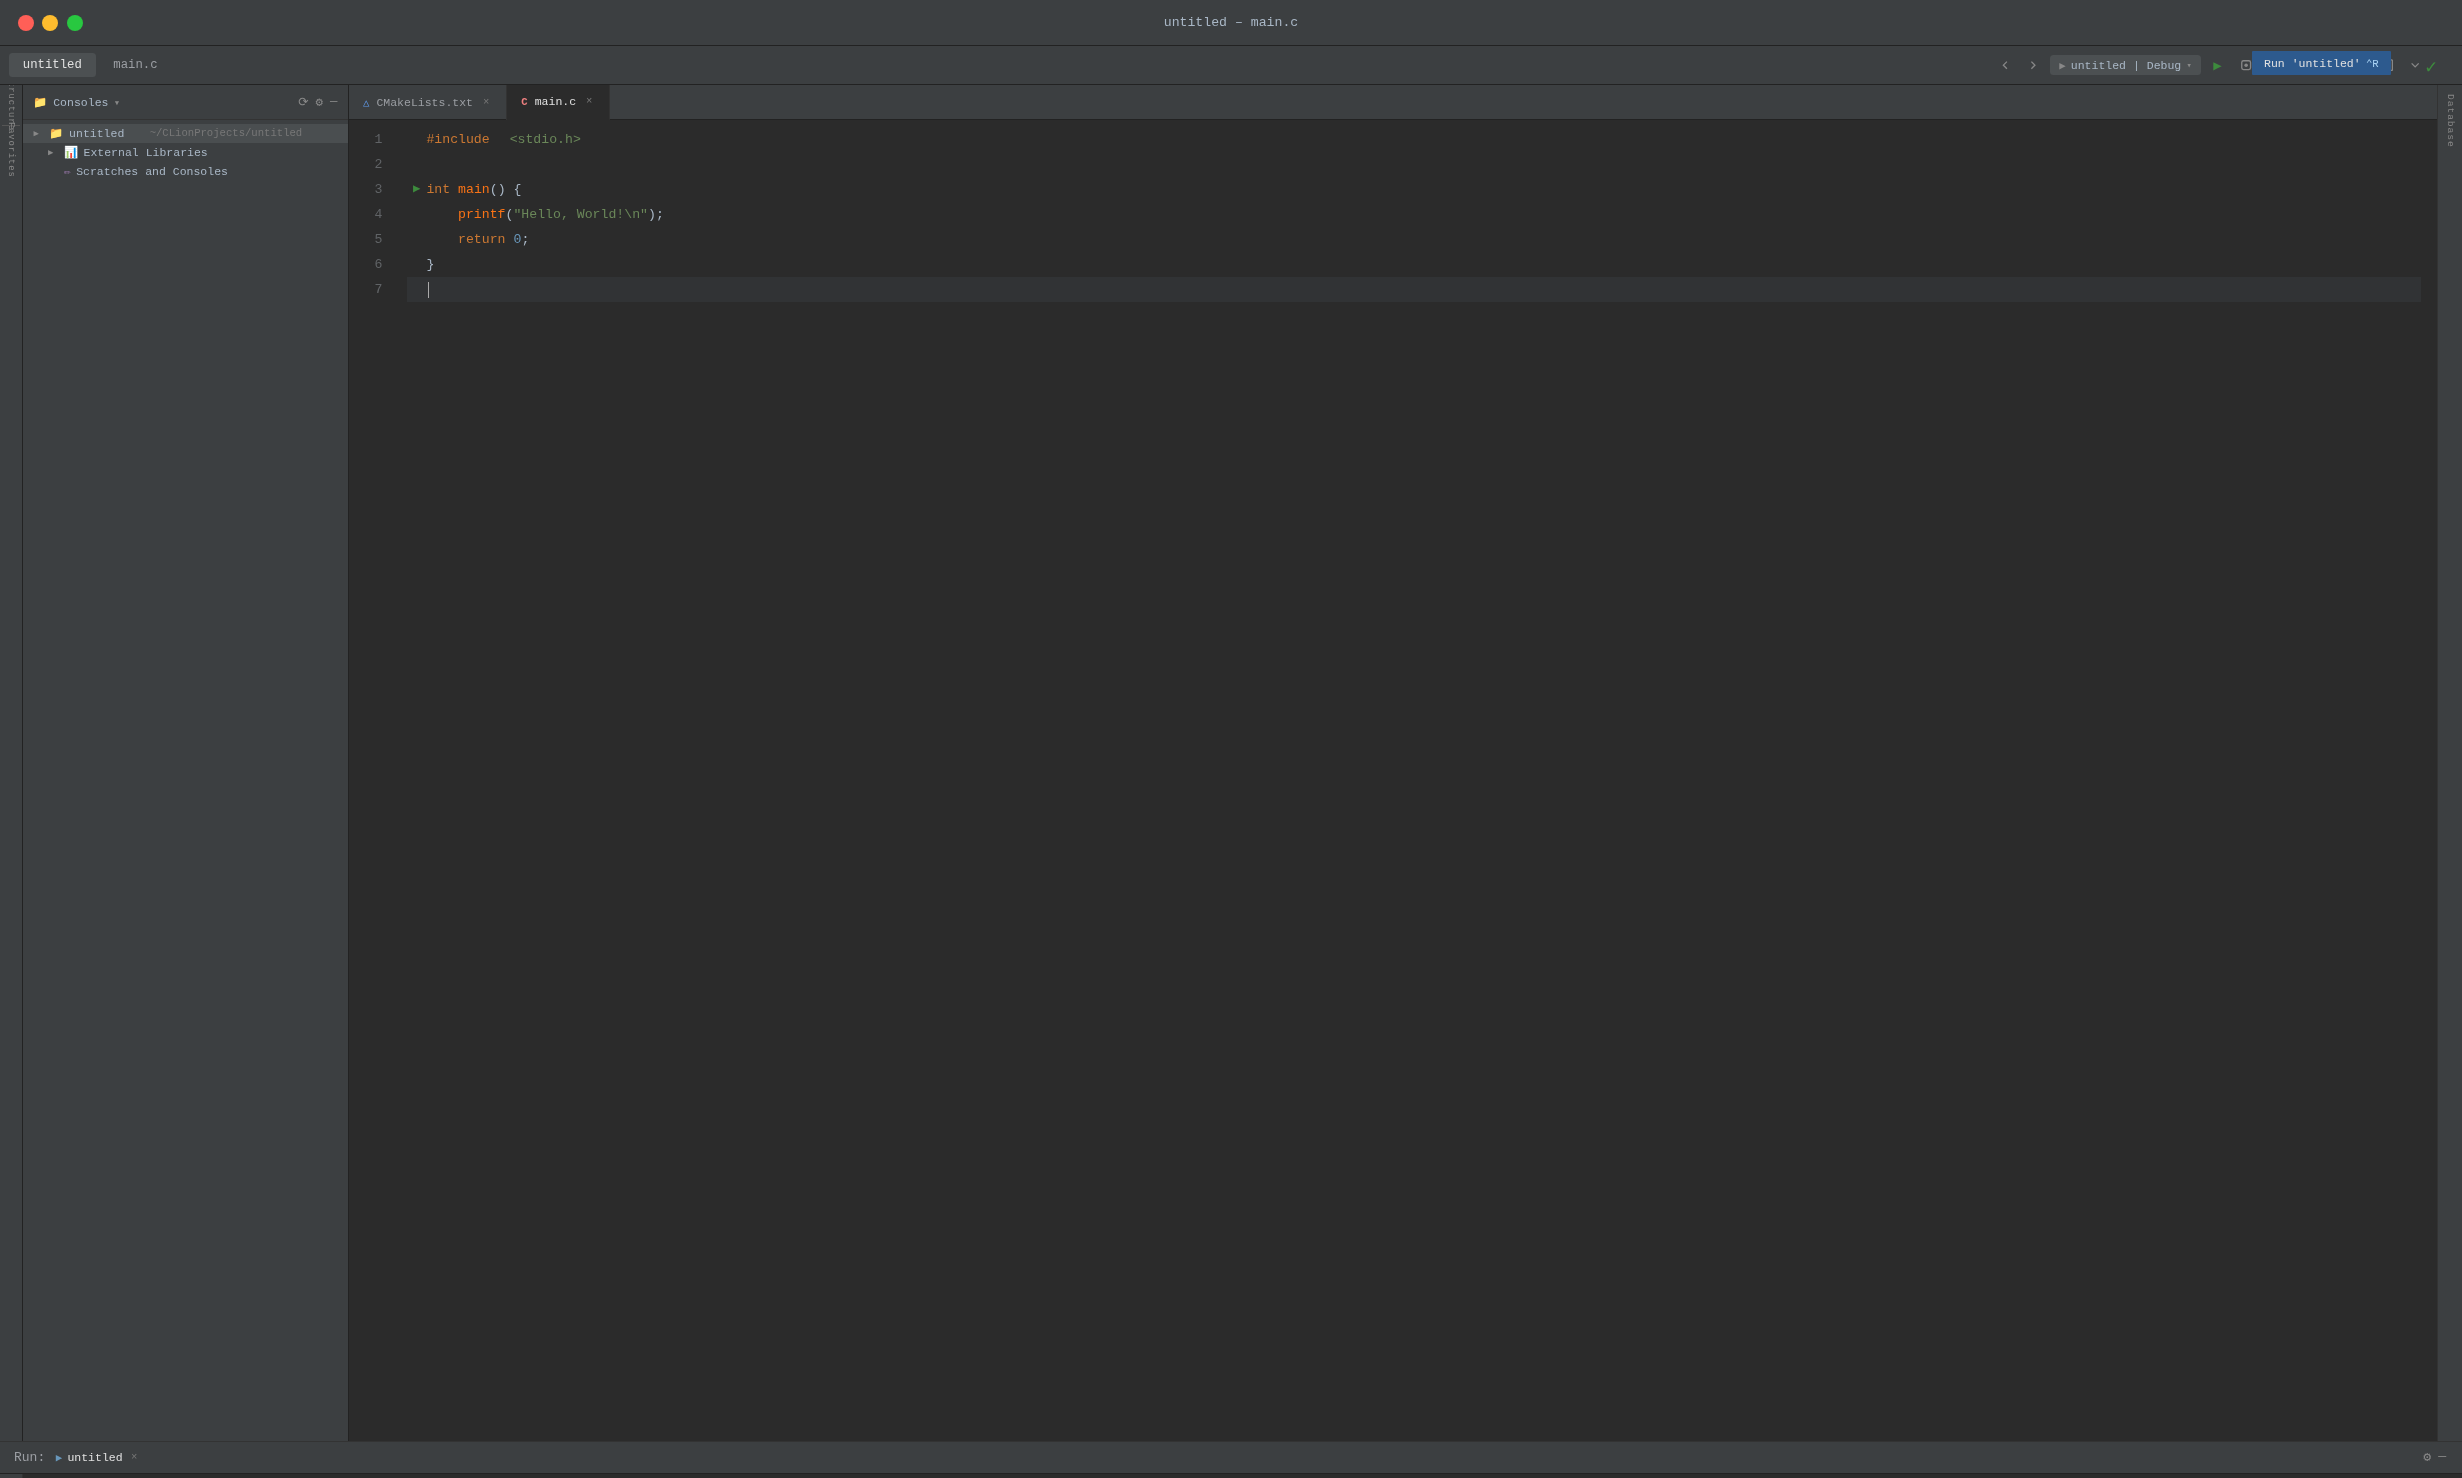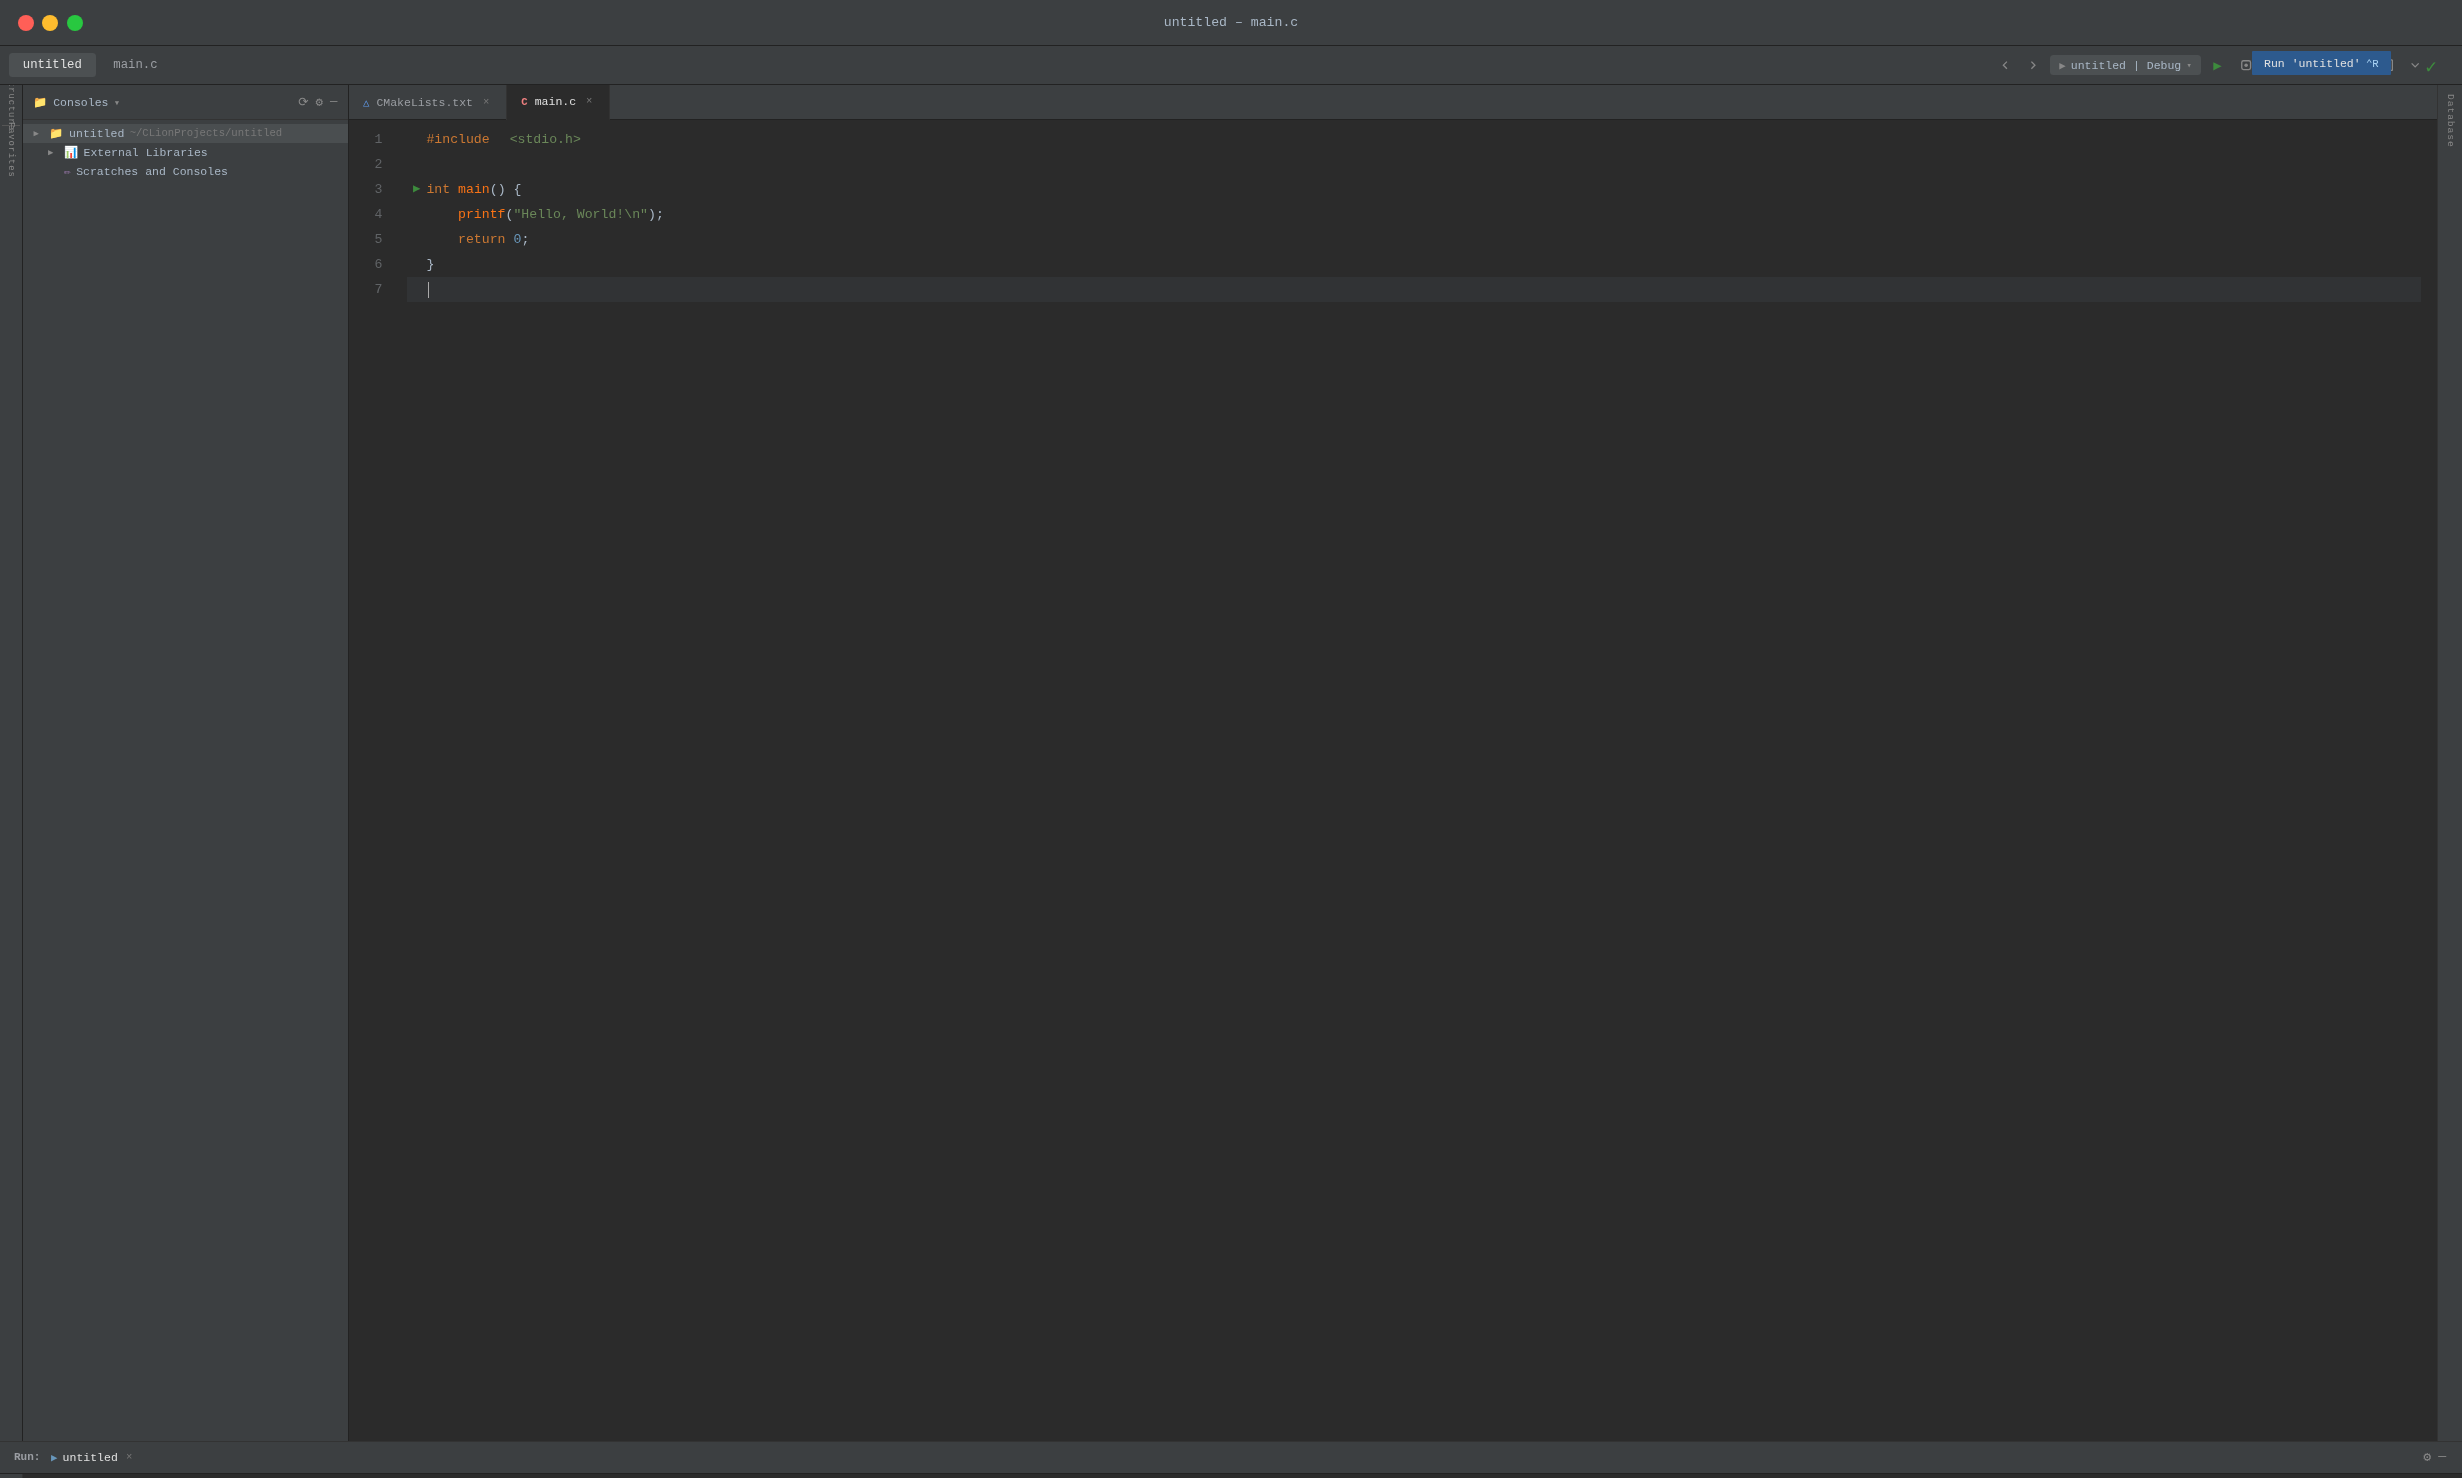--- a/index.html
+++ b/index.html
@@ -124,21 +124,21 @@
       display: flex;
       align-items: center;
       padding: 2.6px 10.6px;
       cursor: pointer;
       gap: 5.3px;
     }
     .tree-item.selected { background: #4a4e50; }
     .tree-arrow { color: #888; font-size: 8.8px; width: 10.6px; }
     .tree-icon { font-size: 11.5px; }
     .tree-label { color: #a9b7c6; font-size: 11.5px; }
-    .tree-sublabel { color: #777; font-size: 10.6px; margin-left: 0; }
+    .tree-sublabel { color: #777; font-size: 10.6px; margin-left: 20px; }
     .tree-item-indent { padding-left: 25px; }
 
     
     .editor-area {
       flex: 1;
       display: flex;
       flex-direction: column;
       background: #2b2b2b;
     }
     .editor-tabs {
@@ -306,24 +306,23 @@
     .bottom-tabs {
       height: 32px;
       background: #3c3f41;
       display: flex;
       align-items: center;
       border-bottom: 0.9px solid #222;
       padding: 0 7px;
       gap: 3.5px;
     }
     .bottom-run-label {
-      font-size: 11px;
+      font-size: 13px;
       color: #9b9ea3;
       padding: 0 7px;
-      font-weight: bold;
     }
     .bottom-run-name {
       display: flex;
       align-items: center;
       gap: 5.3px;
       font-size: 11.5px;
       color: #e0e0e0;
     }
     .bottom-icons-right {
       margin-left: auto;

